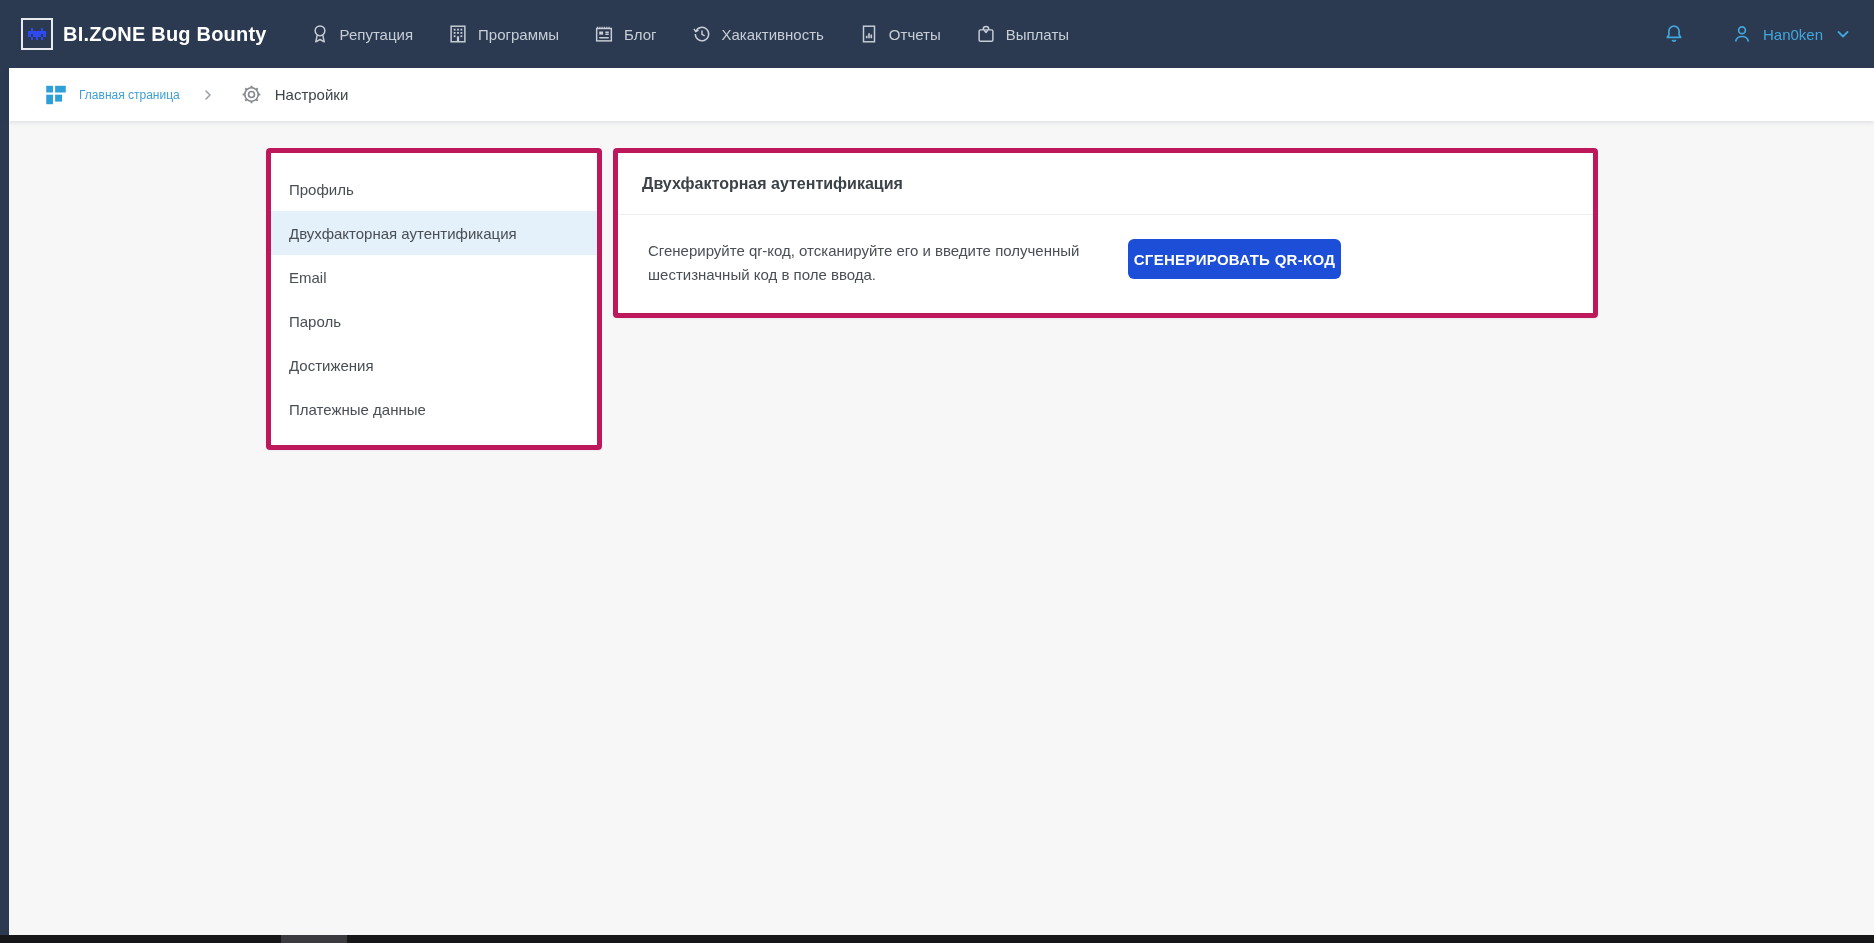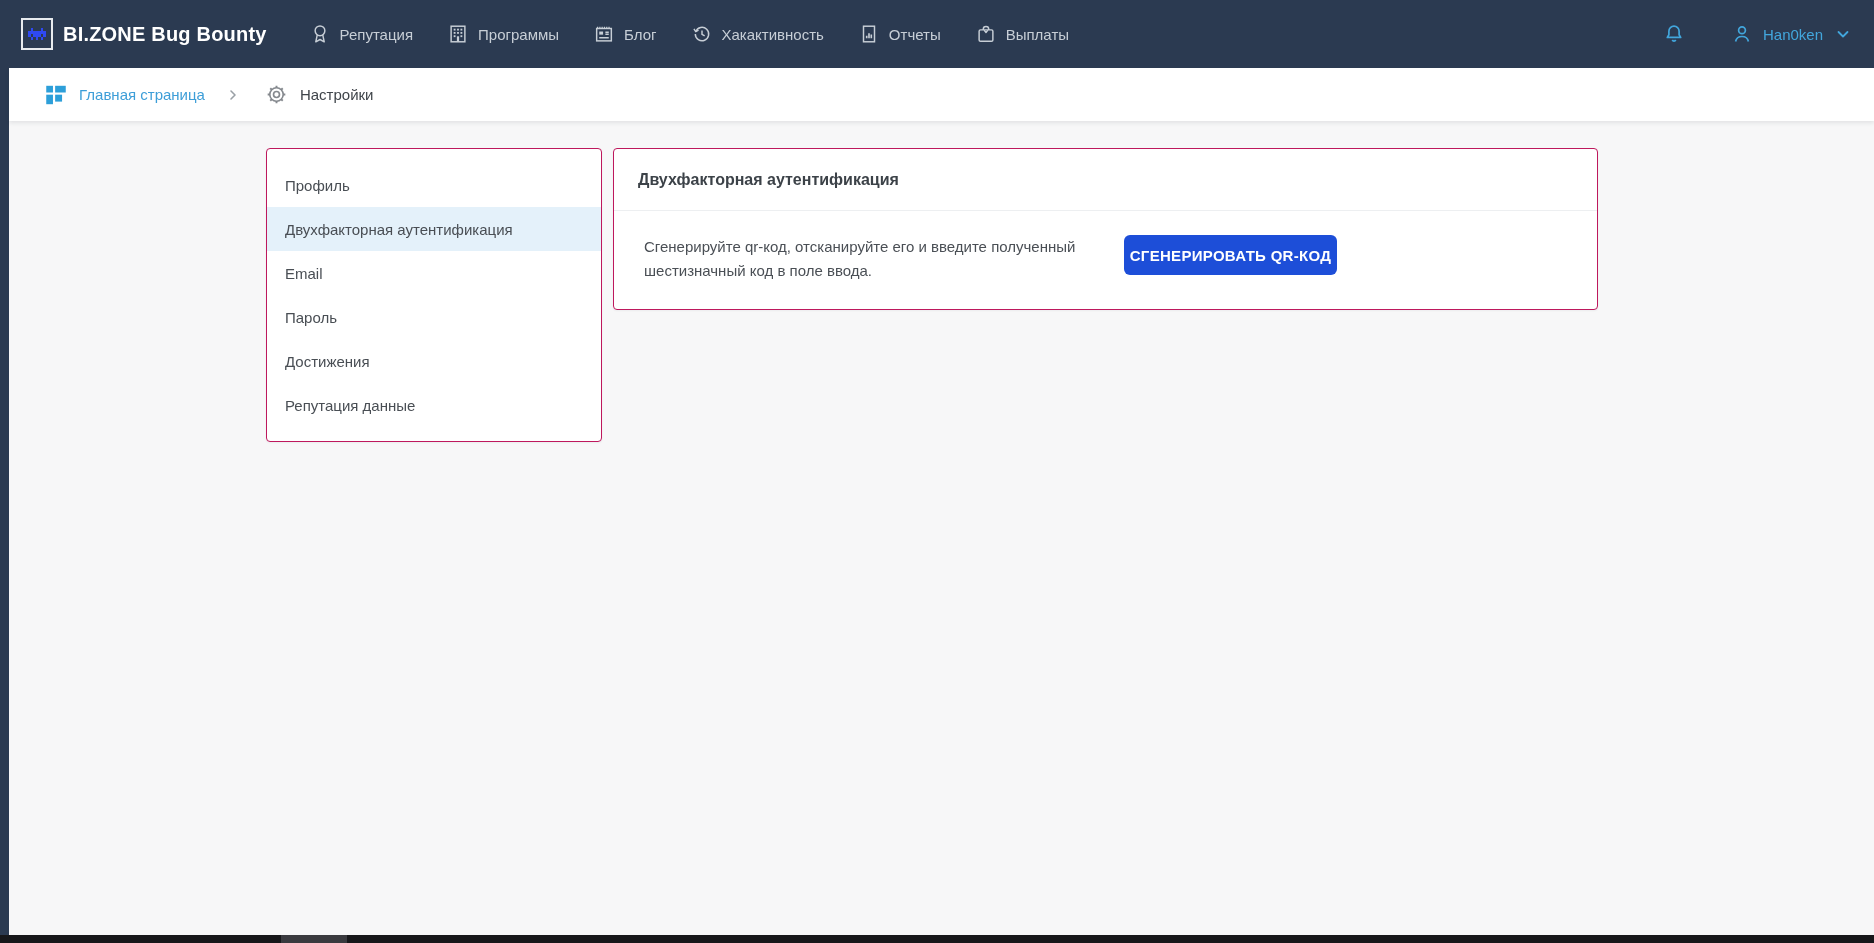--- a/index.html
+++ b/index.html
@@ -17,33 +17,33 @@
   .nav-item{display:flex;align-items:center;gap:9px;color:#c7ced6;font-size:15px;cursor:pointer;white-space:nowrap;}
   .nav-item svg{flex:0 0 auto;}
   .nav-right{margin-left:auto;display:flex;align-items:center;}
   .bell-btn{color:#42a6dc;margin-right:44px;cursor:pointer;display:flex;}
   .user-menu{display:flex;align-items:center;gap:9px;color:#42a6dc;font-size:15px;cursor:pointer;}
 
   
   .crumbbar{position:absolute;top:68px;left:9px;right:0;height:53px;background:#ffffff;
             box-shadow:0 2px 4px rgba(40,50,60,.10);display:flex;align-items:center;
             padding-left:34px;z-index:4;}
-  .crumb-home{display:flex;align-items:center;gap:10px;color:#3d9ed8;font-size:15px;cursor:pointer;}
+  .crumb-home{display:flex;align-items:center;gap:10px;color:#3d9ed8;font-size:12px;cursor:pointer;}
   .crumb-sep{margin-left:22px;display:flex;color:#9aa0a6;}
   .crumb-gear{margin-left:26px;display:flex;color:#85898e;}
   .crumb-current{margin-left:12px;color:#3f444a;font-size:15px;}
 
   
   .left-strip{position:absolute;top:68px;left:0;width:9px;bottom:8px;background:#2b3a51;}
   .hscrollbar{position:absolute;left:0;right:0;bottom:0;height:8px;background:#17171a;z-index:6;}
   .hthumb{position:absolute;left:281px;top:0;width:66px;height:8px;background:#3a3a3f;}
 
   
   .main{position:absolute;top:121px;left:9px;right:0;bottom:8px;background:#f7f7f8;}
-  .card{background:#ffffff;border:1px solid #be185d;border-radius:4px;
+  .card{background:#ffffff;border:5px solid #be185d;border-radius:4px;
         box-shadow:0 1px 2px rgba(30,40,50,.05);}
 
   .settings-nav{position:absolute;left:257px;top:27px;width:336px;padding:14px 0;}
   .settings-item{height:44px;display:flex;align-items:center;padding:0 18px;
                  font-size:15px;color:#494e54;cursor:pointer;}
   .settings-item.active{background:#e4f1fa;}
 
   .twofa-card{position:absolute;left:604px;top:27px;width:985px;}
   .twofa-header{height:62px;display:flex;align-items:center;padding:0 24px;
                 border-bottom:1px solid #edeff1;font-size:16px;font-weight:700;color:#3c4248;}
@@ -216,21 +216,21 @@
       <div class="settings-item">
           <span>Email</span>
         </div>
       <div class="settings-item">
           <span>Пароль</span>
         </div>
       <div class="settings-item">
           <span>Достижения</span>
         </div>
       <div class="settings-item">
-          <span>Репутация данные</span>
+          <span>Платежные данные</span>
         </div>
     </div>
 
     <section class="card twofa-card">
       <div class="twofa-header">Двухфакторная аутентификация</div>
       <div class="twofa-body">
         <div class="twofa-desc">
           <p>Сгенерируйте qr-код, отсканируйте его и введите полученный шестизначный код в поле ввода.</p>
         </div>
         <button class="qr-button">СГЕНЕРИРОВАТЬ QR-КОД</button>

